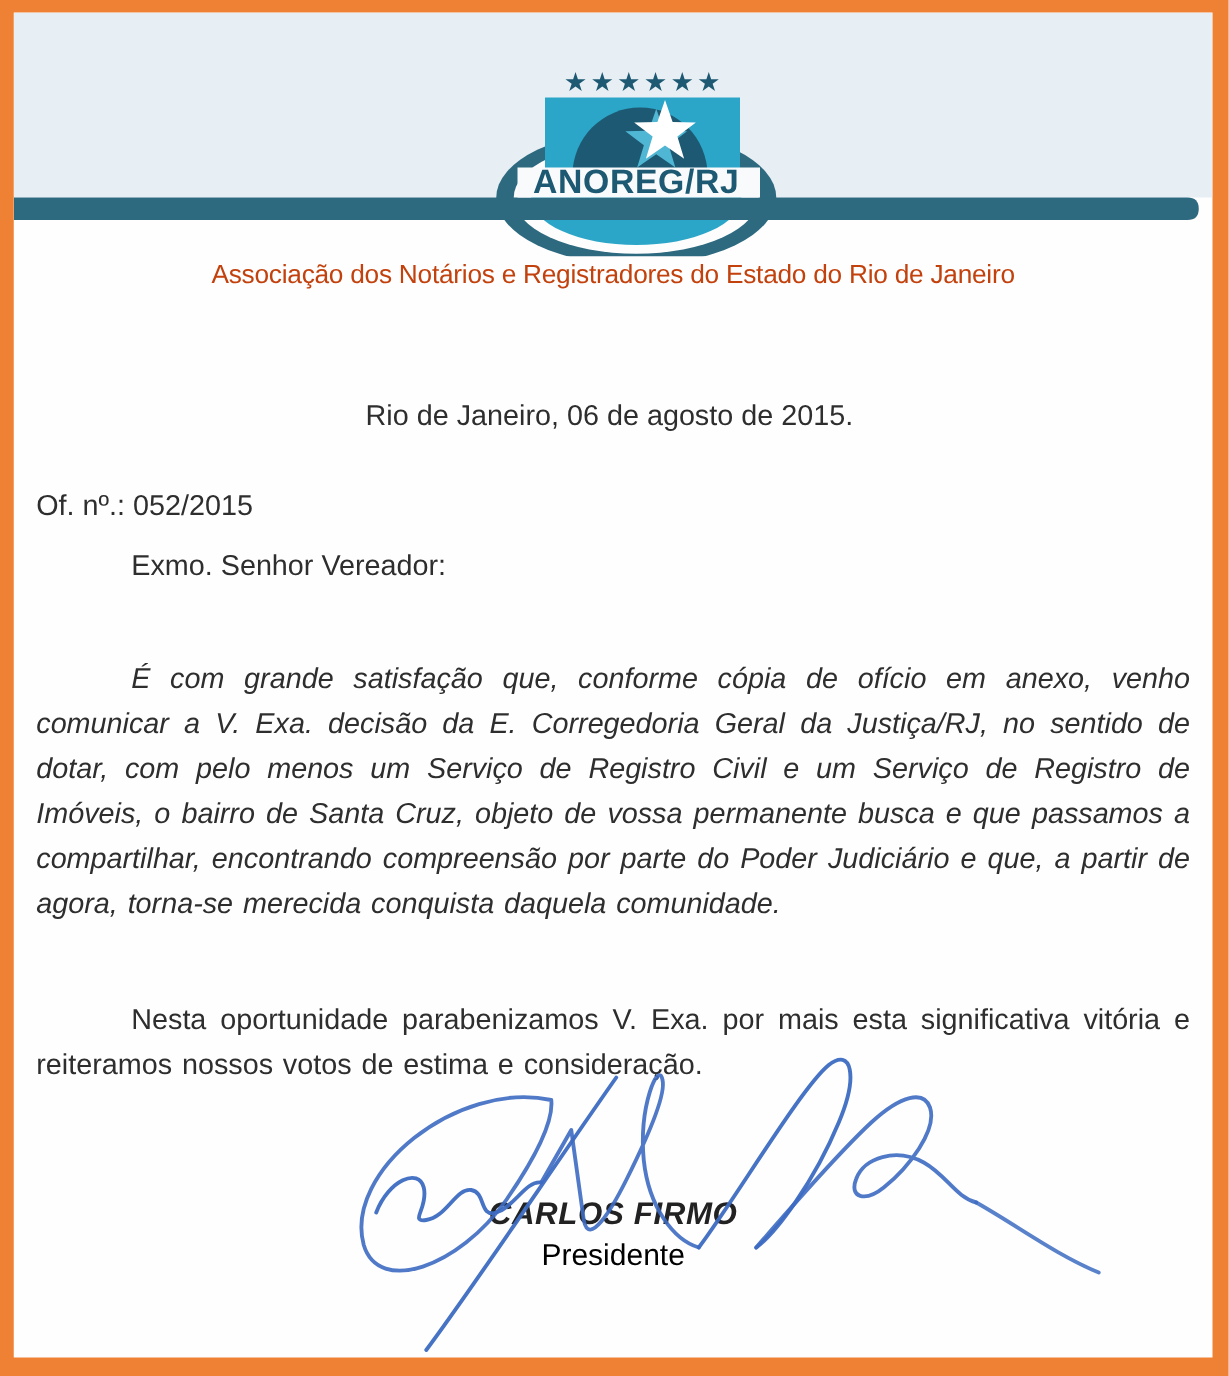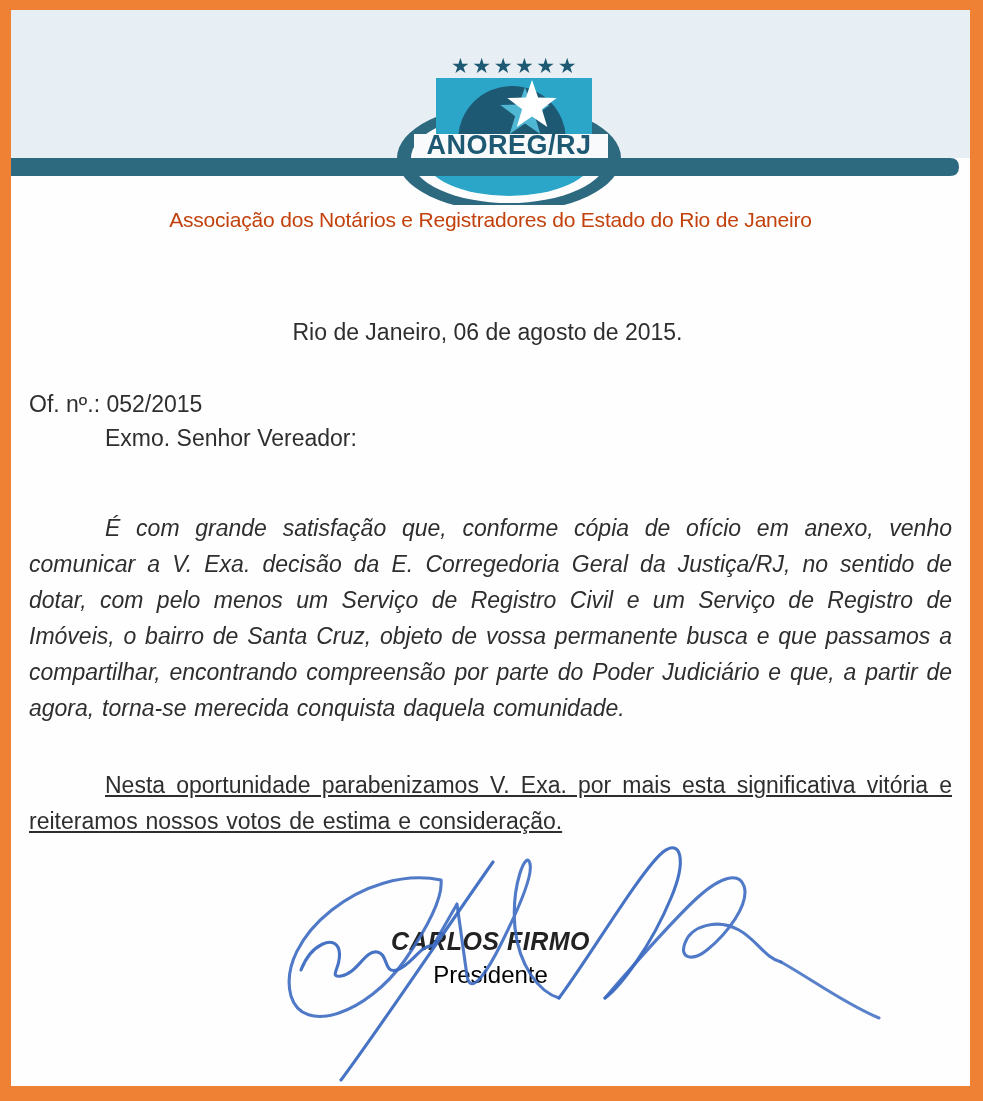--- a/index.html
+++ b/index.html
@@ -40,32 +40,32 @@
     margin-top:87px;
     text-align:center;
     padding-right:6px;
     line-height:27px;
   }
   .ref-line {
     margin-top:45px;
     line-height:27px;
   }
   .salutation {
-    margin-top:7px;
+    margin-top:21px;
     line-height:27px;
     text-indent:76px;
   }
   .para {
     text-align:justify;
     text-indent:76px;
     line-height:36px;
     word-spacing:1.5px;
   }
   .para-1 { margin-top:58px;font-style:italic; }
-  .para-2 { margin-top:41px;text-decoration:underline; }
+  .para-2 { margin-top:57px; }
 
   .signer-name {
     margin-top:88px;
     text-align:center;
     font-weight:bold;
     font-style:italic;
     font-size:25px;
     color:#222;
     letter-spacing:0.5px;
   }

